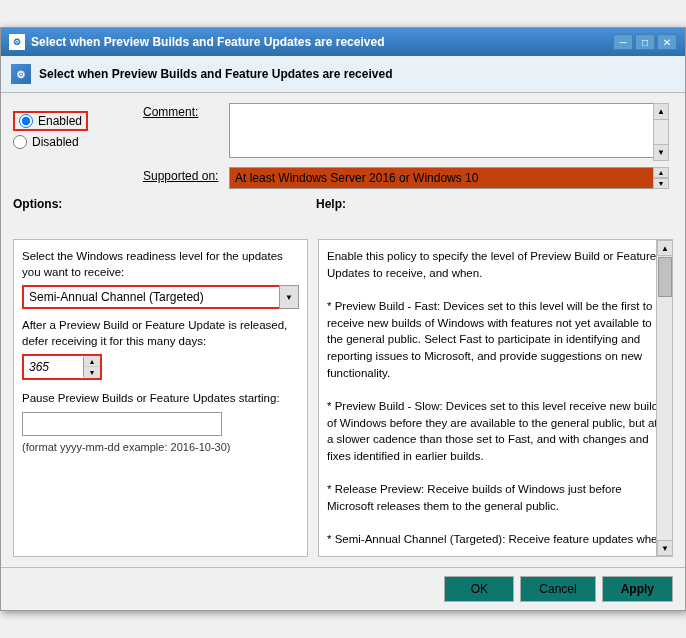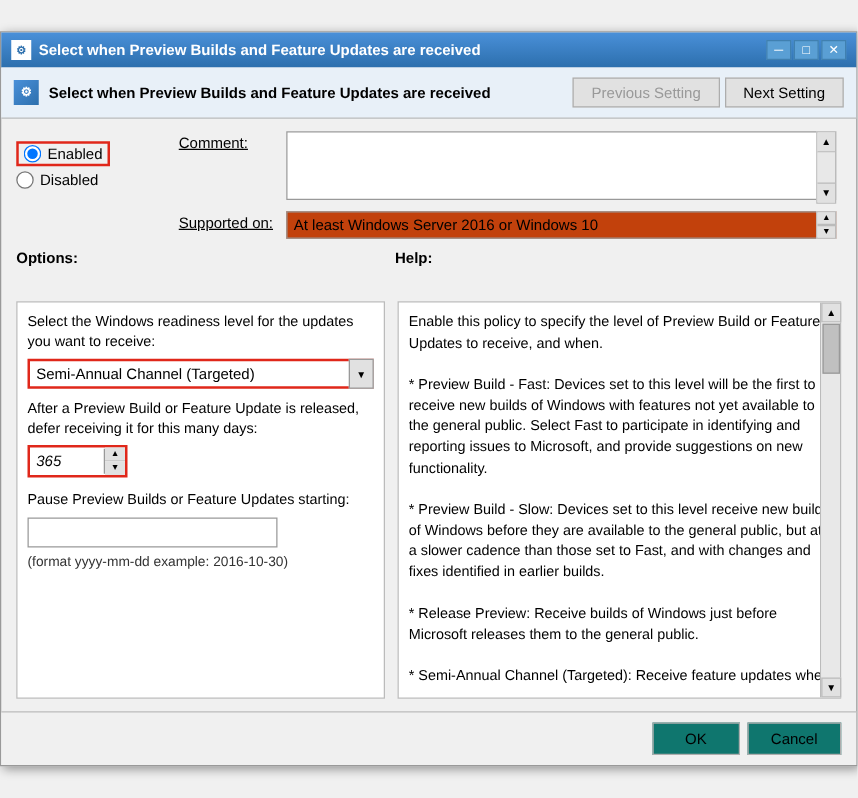--- a/index.html
+++ b/index.html
@@ -351,24 +351,20 @@
       <button class="tb-btn">─</button>
       <button class="tb-btn">□</button>
       <button class="tb-btn close">✕</button>
     </div>
   </div>
 
   <div class="header-bar">
     <div class="header-title">
       <div class="header-icon">⚙</div>
       <span>Select when Preview Builds and Feature Updates are received</span>
-    </div>
-    <div class="header-buttons">
-      <button class="nav-btn" disabled="">Previous Setting</button>
-      <button class="nav-btn">Next Setting</button>
     </div>
   </div>
 
   <div class="content">
 
     <div class="top-area">
       <div class="radio-col">
         <div class="radio-section">
           <label class="radio-item enabled-item">
             <input type="radio" name="config" checked="" style="">
@@ -465,14 +461,15 @@
           </div>
           <div class="hs-down">▼</div>
         </div>
       </div>
     </div>
   </div>
 
   <div class="bottom-bar">
     <button class="action-btn">OK</button>
     <button class="action-btn">Cancel</button>
+    <button class="action-btn apply-btn">Apply</button>
   </div>
 </div>
 
 </body></html>

